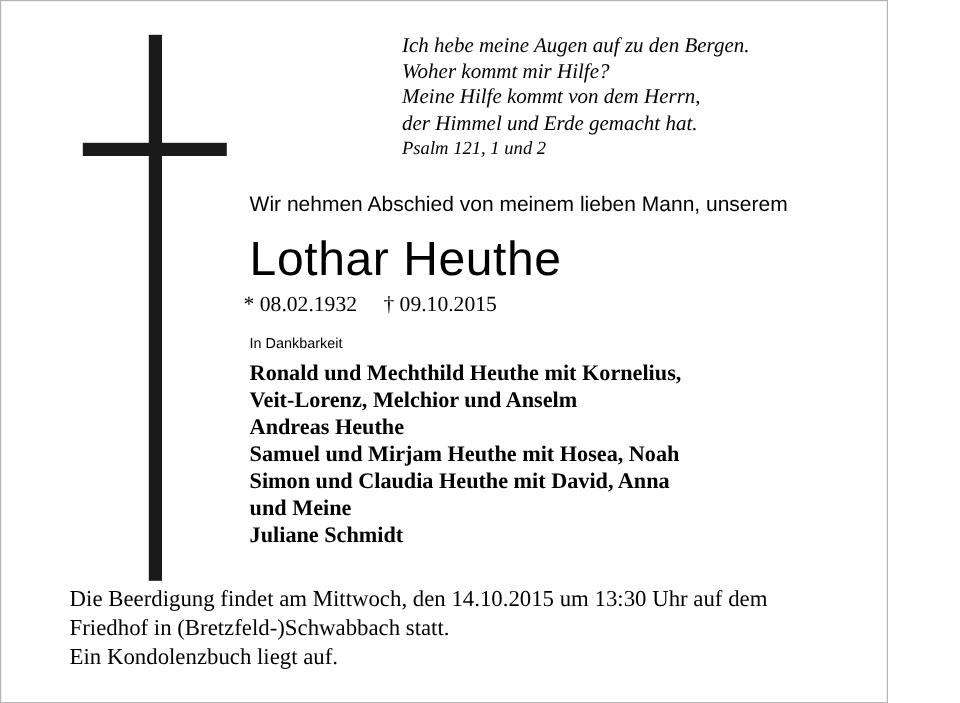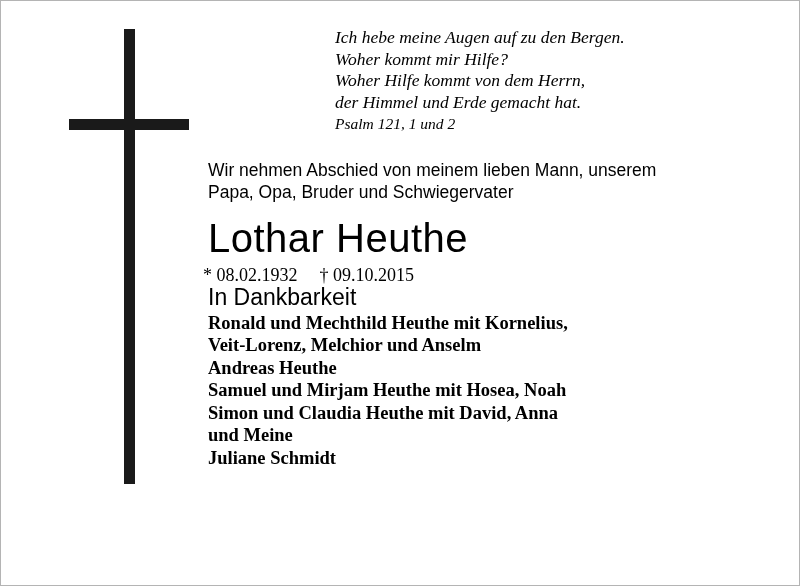--- a/index.html
+++ b/index.html
@@ -9,21 +9,21 @@
   body {
     width: 800px;
     height: 586px;
     background: #ffffff;
     font-family: "Liberation Serif", serif;
     color: #000000;
     overflow: hidden;
   }
   .obituary {
     position: relative;
-    width: 800px;
+    width: 740px;
     height: 586px;
     box-sizing: border-box;
     border: 1px solid #b4b4b4;
     background: #ffffff;
   }
   
   .cross {
     position: absolute;
     left: 68px;
     top: 28px;
@@ -85,22 +85,23 @@
     font-size: 18px;
     line-height: 22px;
     margin-top: 3px;
     margin-left: -5px;
   }
   .dates .dagger {
     margin-left: 22px;
   }
   .thanks {
     font-family: "Liberation Sans", sans-serif;
-    font-size: 23px;
+    font-size: 12px;
     line-height: 22px;
+    margin-top: 11px;
   }
   .family {
     font-family: "Liberation Serif", serif;
     font-weight: bold;
     font-size: 18.5px;
     line-height: 22.5px;
     margin-top: 4px;
   }
   .family div {
     white-space: normal;
@@ -123,28 +124,27 @@
   <div class="cross">
     <div class="cross-vertical"></div>
     <div class="cross-horizontal"></div>
   </div>
 
   <div class="content">
 
     <div class="verse">
       <div>Ich hebe meine Augen auf zu den Bergen.</div>
       <div>Woher kommt mir Hilfe?</div>
-      <div>Woher Hilfe kommt von dem Herrn,</div>
+      <div>Meine Hilfe kommt von dem Herrn,</div>
       <div>der Himmel und Erde gemacht hat.</div>
       <div class="ref">Psalm 121, 1 und 2</div>
     </div>
 
     <div class="intro">
       <div>Wir nehmen Abschied von meinem lieben Mann, unserem</div>
-      <div>Papa, Opa, Bruder und Schwiegervater</div>
     </div>
 
     <div class="name">Lothar Heuthe</div>
 
     <div class="dates">
       <span>* 08.02.1932</span><span class="dagger">† 09.10.2015</span>
     </div>
 
     <div class="thanks">In Dankbarkeit</div>
 
@@ -153,14 +153,19 @@
       <div>Veit-Lorenz, Melchior und Anselm</div>
       <div>Andreas Heuthe</div>
       <div>Samuel und Mirjam Heuthe mit Hosea, Noah</div>
       <div>Simon und Claudia Heuthe mit David, Anna</div>
       <div>und Meine</div>
       <div>Juliane Schmidt</div>
     </div>
 
   </div>
 
+  <div class="footer">
+    <div>Die Beerdigung findet am Mittwoch, den 14.10.2015 um 13:30 Uhr auf dem</div>
+    <div>Friedhof in (Bretzfeld-)Schwabbach statt.</div>
+    <div>Ein Kondolenzbuch liegt auf.</div>
+  </div>
 
 </div>
 
 </body></html>

